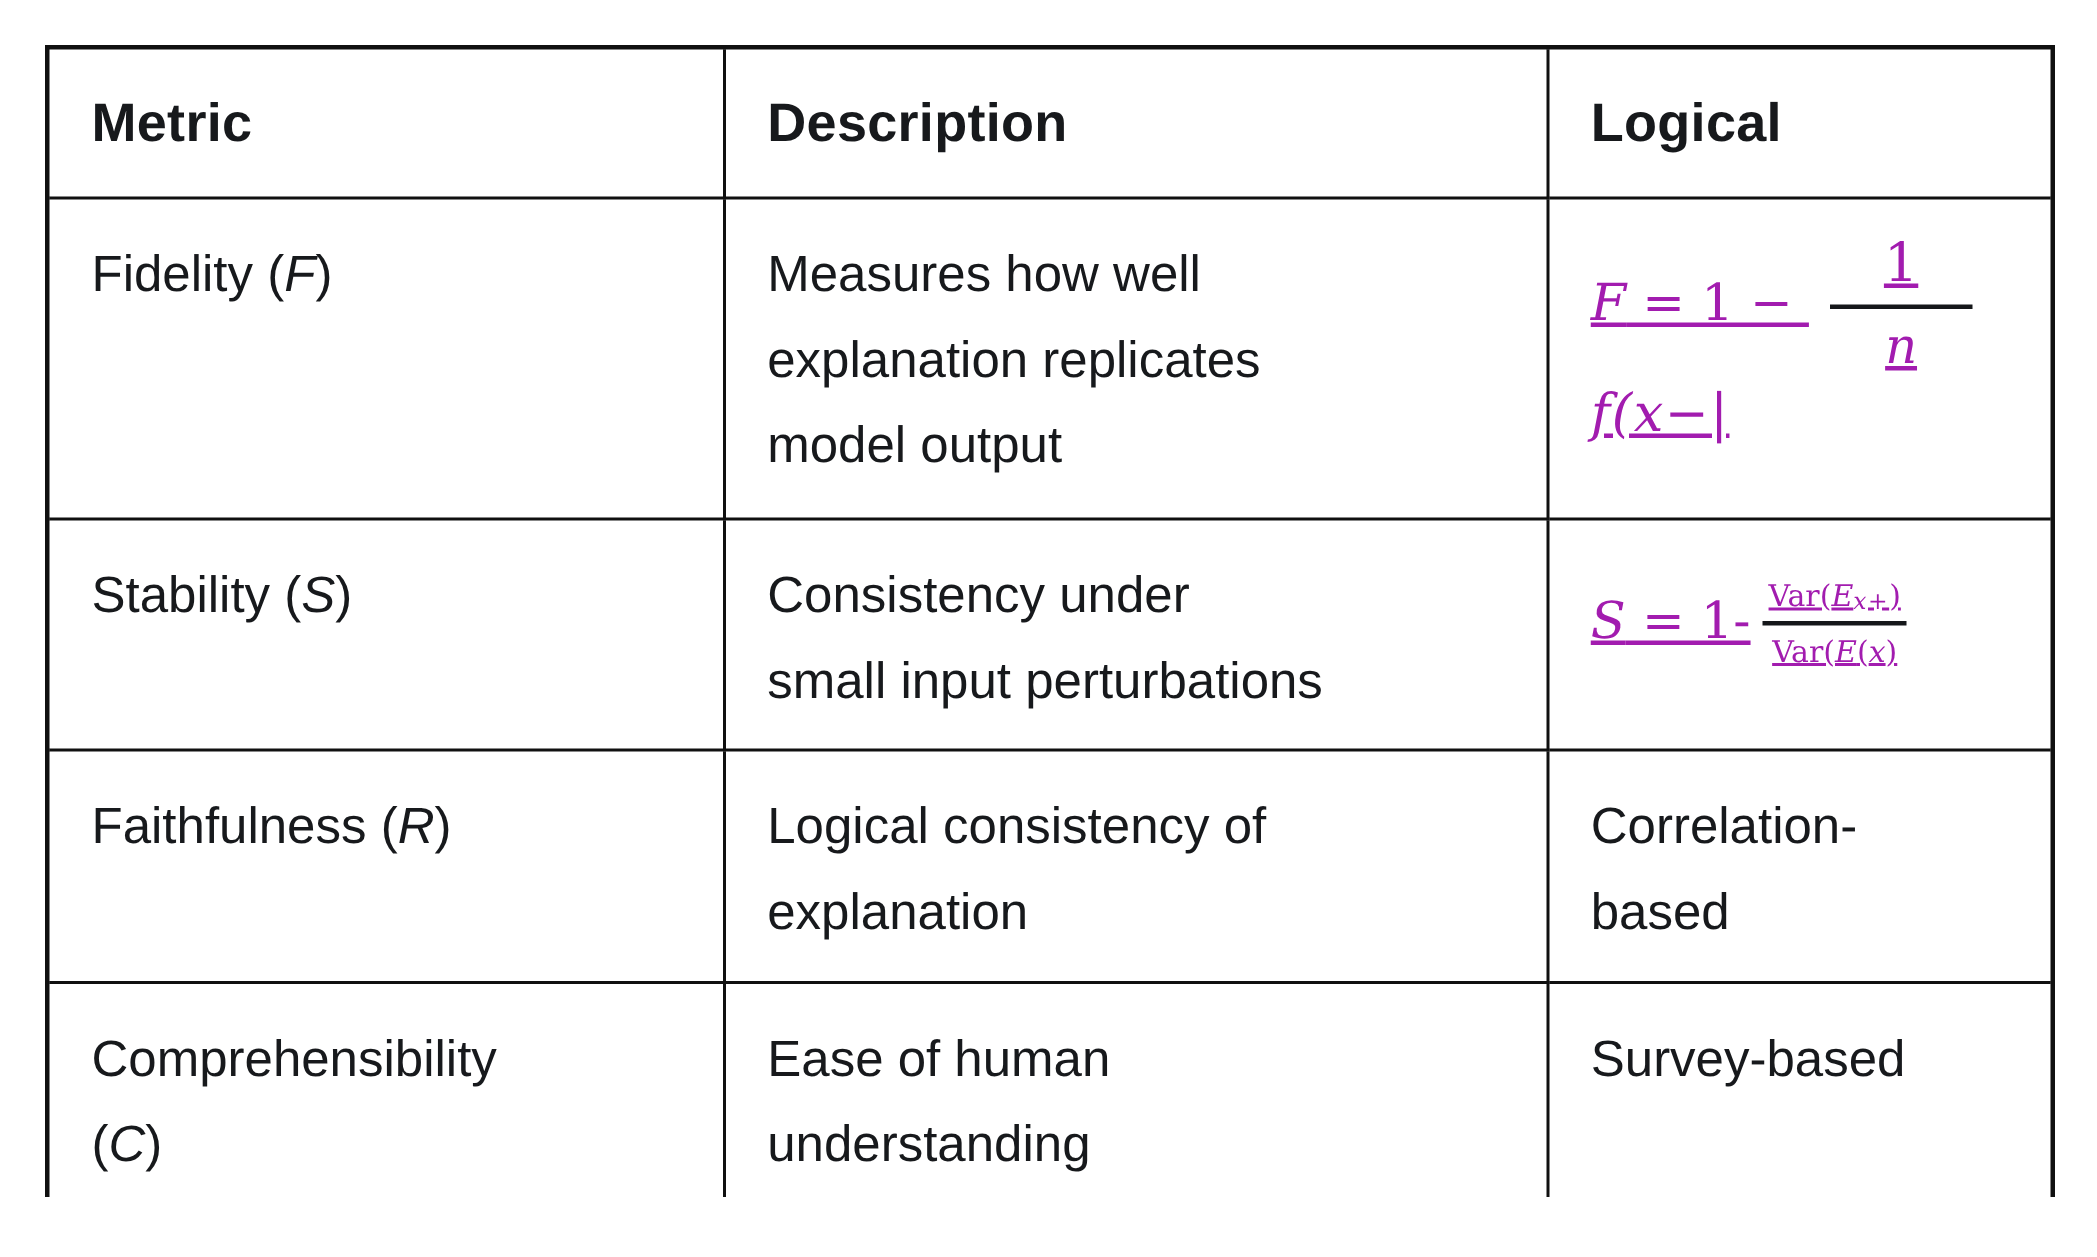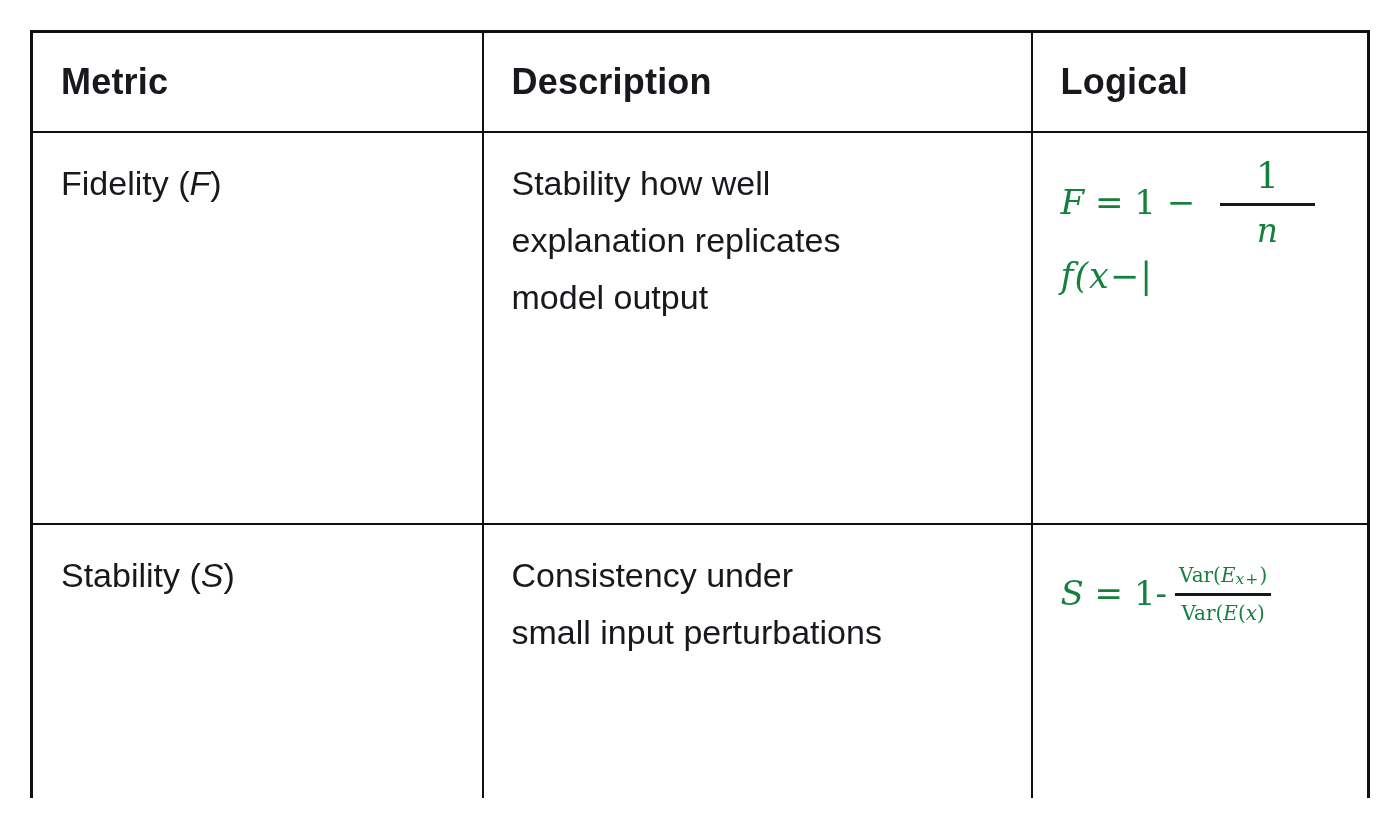--- a/index.html
+++ b/index.html
@@ -46,21 +46,22 @@
     padding-top: 28px;
     letter-spacing: 0.2px;
   }
   .line { line-height: 57px; white-space: nowrap; }
   .it { font-style: italic; }
 
   
   .formula {
     font-family: "DejaVu Serif", serif;
     font-size: 34px;
-    color: #15803d;
+    color: #a21caf;
+    text-decoration: underline;
   }
   .f-line1 { display: flex; align-items: center; }
   .m-lhs  { white-space: pre; }
   .frac {
     display: inline-flex;
     flex-direction: column;
     align-items: center;
     text-align: center;
     margin-left: 14px;
   }
@@ -101,21 +102,21 @@
         <th>Logical</th>
       </tr>
     </thead>
     <tbody>
 
       <tr class="r-fid">
         <td>
           <div class="line"><span>Fidelity (</span><span class="it">F</span><span>)</span></div>
         </td>
         <td>
-          <div class="line">Stability how well</div>
+          <div class="line">Measures how well</div>
           <div class="line">explanation replicates</div>
           <div class="line">model output</div>
         </td>
         <td>
           <div class="formula">
             <div class="f-line1">
               <span class="m-lhs"><span class="it">F</span><span> = 1 − </span></span>
               <span class="frac frac-fid">
                 <span class="num">1</span>
                 <span class="den it">n</span>
@@ -140,17 +141,43 @@
               <span class="m-lhs"><span class="it">S</span><span> = 1-</span></span>
               <span class="frac frac-stab">
                 <span class="num"><span>Var(</span><span class="it">E</span><span class="msub it">x+</span><span>)</span></span>
                 <span class="den"><span>Var(</span><span class="it">E</span><span>(</span><span class="it">x</span><span>)</span></span>
               </span>
             </div>
           </div>
         </td>
       </tr>
 
+      <tr class="r-faith">
+        <td>
+          <div class="line"><span>Faithfulness (</span><span class="it">R</span><span>)</span></div>
+        </td>
+        <td>
+          <div class="line">Logical consistency of</div>
+          <div class="line">explanation</div>
+        </td>
+        <td>
+          <div class="line">Correlation-</div>
+          <div class="line">based</div>
+        </td>
+      </tr>
 
+      <tr class="r-comp">
+        <td>
+          <div class="line">Comprehensibility</div>
+          <div class="line"><span>(</span><span class="it">C</span><span>)</span></div>
+        </td>
+        <td>
+          <div class="line">Ease of human</div>
+          <div class="line">understanding</div>
+        </td>
+        <td>
+          <div class="line">Survey-based</div>
+        </td>
+      </tr>
 
     </tbody>
   </table>
 </div>
 
 </body></html>

